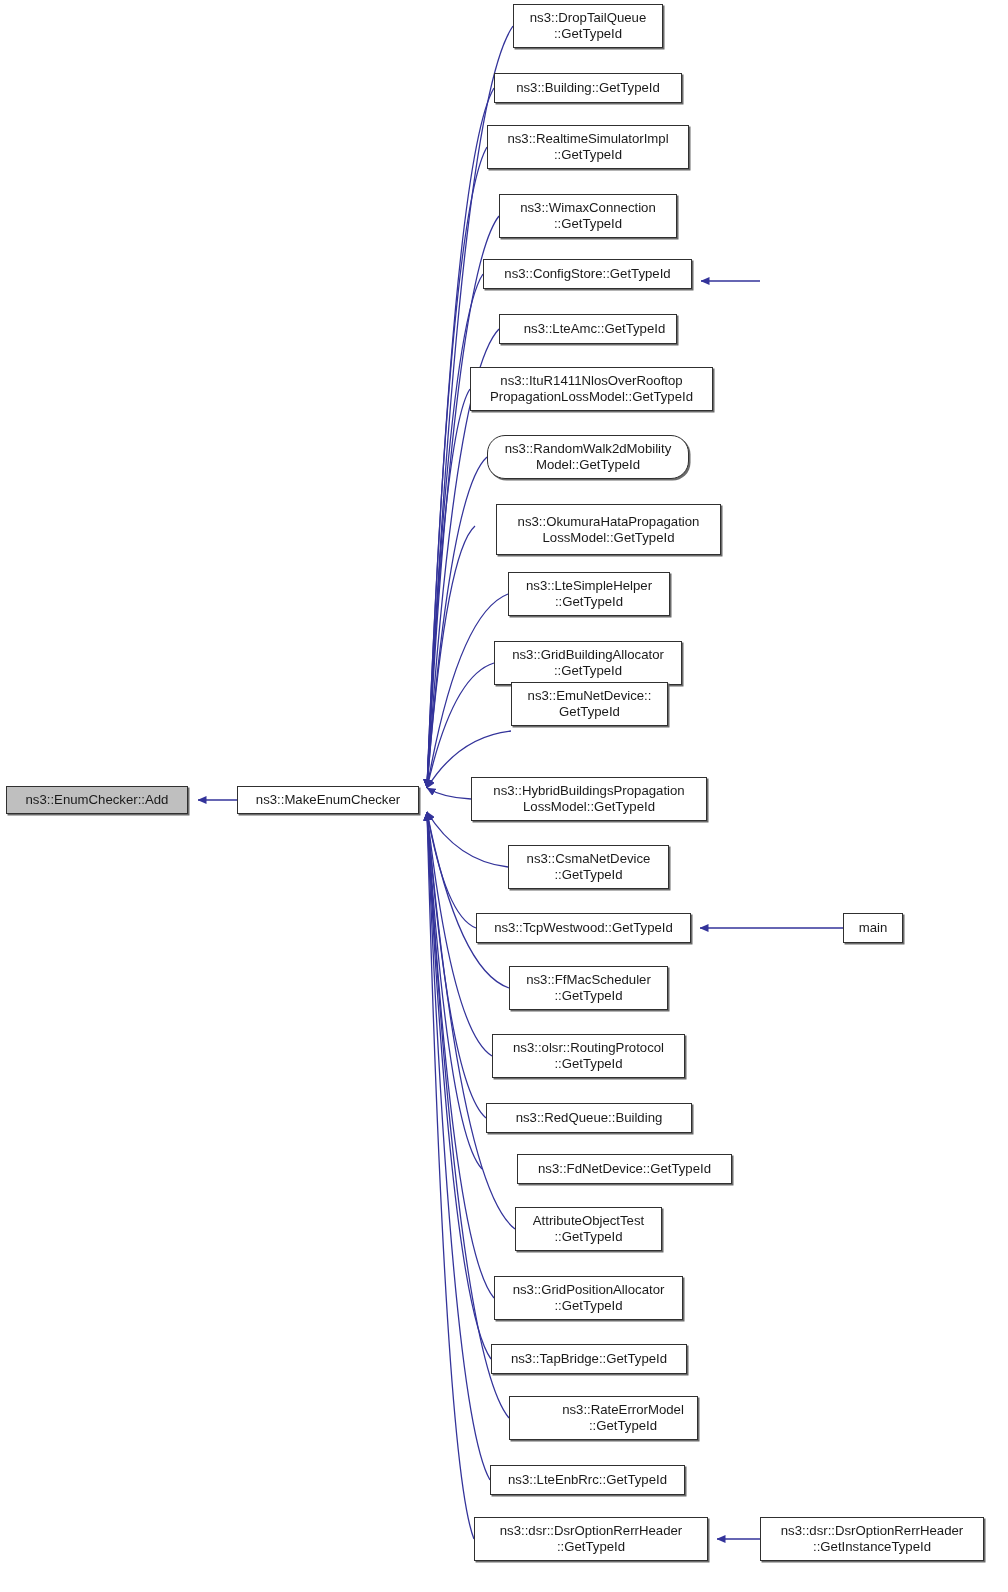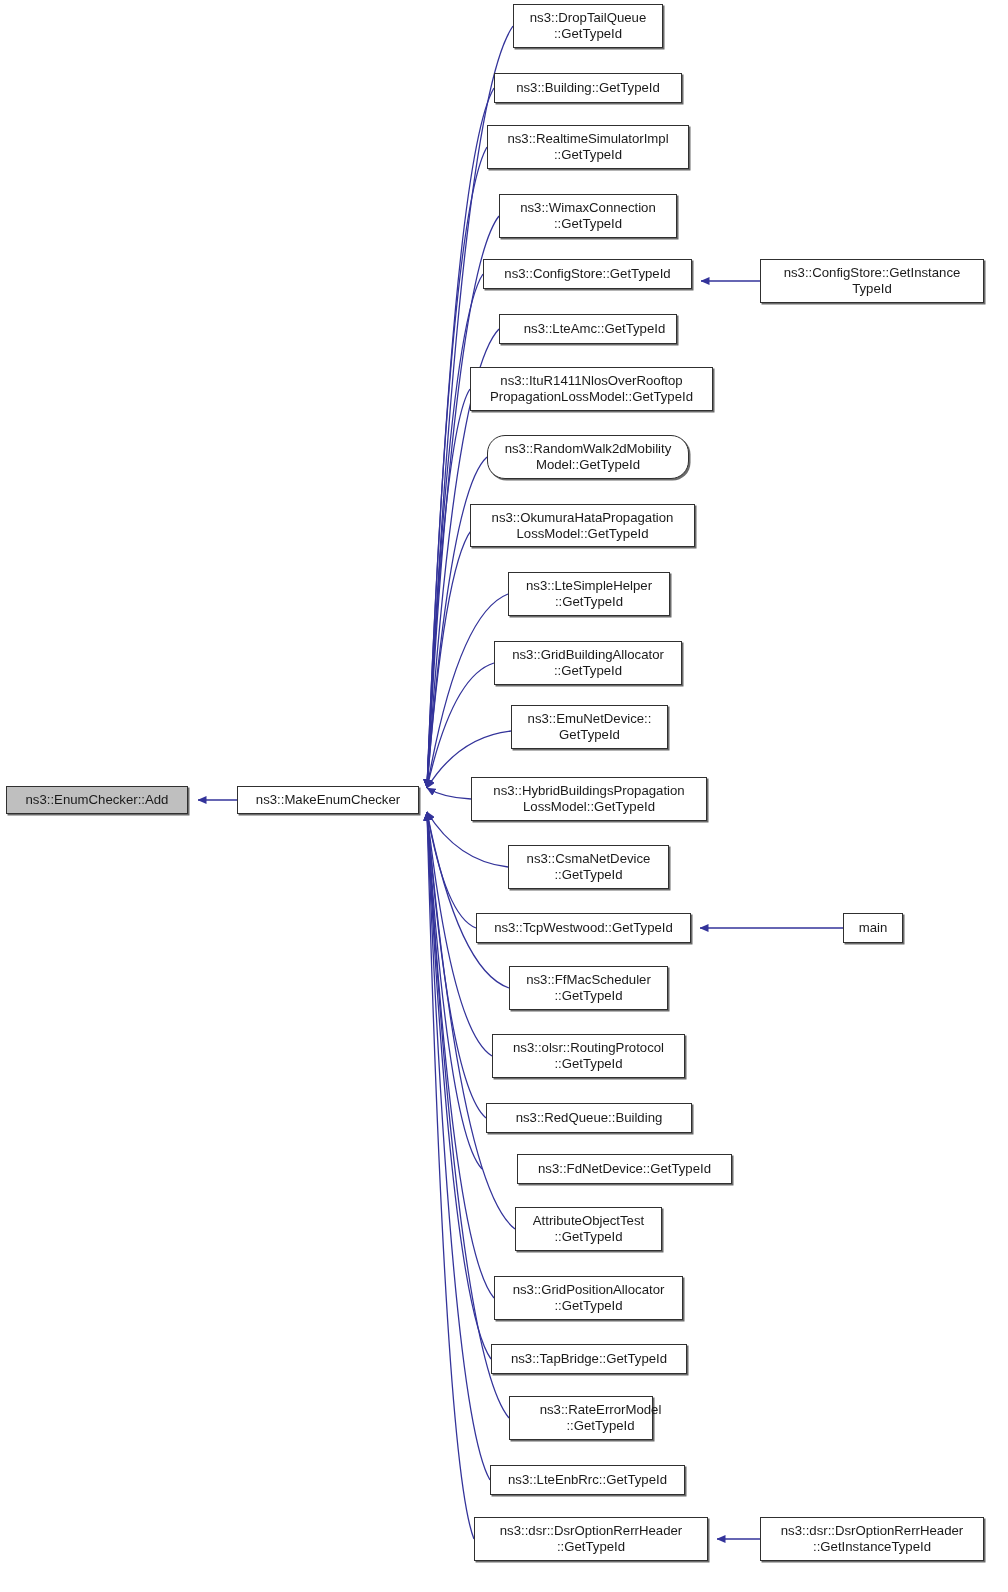--- a/index.html
+++ b/index.html
@@ -78,47 +78,45 @@
     <div class="node" style="left: 487px; top: 125px; width: 202px; height: 44px;">ns3::RealtimeSimulatorImpl
 ::GetTypeId</div>
     <div class="node" style="left: 499px; top: 194px; width: 178px; height: 44px;">ns3::WimaxConnection
 ::GetTypeId</div>
     <div class="node" style="left: 483px; top: 259px; width: 209px; height: 30px;">ns3::ConfigStore::GetTypeId</div>
     <div class="node" style="left: 499px; top: 314px; width: 178px; height: 30px; padding-left: 13px;">ns3::LteAmc::GetTypeId</div>
     <div class="node" style="left: 470px; top: 367px; width: 243px; height: 44px;">ns3::ItuR1411NlosOverRooftop
 PropagationLossModel::GetTypeId</div>
     <div class="node" style="left: 487px; top: 435px; width: 202px; height: 44px; border-radius: 18px;">ns3::RandomWalk2dMobility
 Model::GetTypeId</div>
-    <div class="node" style="left: 470px; top: 504px; width: 225px; height: 43px;">ns3::OkumuraHataPropagation
+    <div class="node" style="left: 496px; top: 504px; width: 225px; height: 51px;">ns3::OkumuraHataPropagation
 LossModel::GetTypeId</div>
     <div class="node" style="left: 508px; top: 572px; width: 162px; height: 44px;">ns3::LteSimpleHelper
 ::GetTypeId</div>
     <div class="node" style="left: 494px; top: 641px; width: 188px; height: 44px;">ns3::GridBuildingAllocator
 ::GetTypeId</div>
-    <div class="node" style="left: 511px; top: 705px; width: 157px; height: 44px;">ns3::EmuNetDevice::
+    <div class="node" style="left: 511px; top: 682px; width: 157px; height: 44px;">ns3::EmuNetDevice::
 GetTypeId</div>
     <div class="node" style="left: 471px; top: 777px; width: 236px; height: 44px;">ns3::HybridBuildingsPropagation
 LossModel::GetTypeId</div>
     <div class="node" style="left: 508px; top: 845px; width: 161px; height: 44px;">ns3::CsmaNetDevice
 ::GetTypeId</div>
     <div class="node" style="left: 476px; top: 913px; width: 215px; height: 30px;">ns3::TcpWestwood::GetTypeId</div>
     <div class="node" style="left: 509px; top: 966px; width: 159px; height: 44px;">ns3::FfMacScheduler
 ::GetTypeId</div>
     <div class="node" style="left: 492px; top: 1034px; width: 193px; height: 44px;">ns3::olsr::RoutingProtocol
 ::GetTypeId</div>
     <div class="node" style="left: 486px; top: 1103px; width: 206px; height: 30px;">ns3::RedQueue::Building</div>
     <div class="node" style="left: 482px; top: 1154px; width: 215px; height: 30px; margin-left: 35px;">ns3::FdNetDevice::GetTypeId</div>
     <div class="node" style="left: 515px; top: 1207px; width: 147px; height: 44px;">AttributeObjectTest
 ::GetTypeId</div>
     <div class="node" style="left: 494px; top: 1276px; width: 189px; height: 44px;">ns3::GridPositionAllocator
 ::GetTypeId</div>
     <div class="node" style="left: 491px; top: 1344px; width: 196px; height: 30px;">ns3::TapBridge::GetTypeId</div>
-    <div class="node" style="left: 509px; top: 1396px; width: 144px; height: 44px; padding-left: 39px;">ns3::RateErrorModel
+    <div class="node" style="left: 509px; top: 1396px; width: 189px; height: 44px; padding-left: 39px;">ns3::RateErrorModel
 ::GetTypeId</div>
     <div class="node" style="left: 490px; top: 1465px; width: 195px; height: 30px;">ns3::LteEnbRrc::GetTypeId</div>
     <div class="node" style="left: 474px; top: 1517px; width: 234px; height: 44px;">ns3::dsr::DsrOptionRerrHeader
 ::GetTypeId</div>
-    <div class="node" style="left: 760px; top: 259px; width: 224px; height: 44px;">ns3::ConfigStore::GetInstance
-TypeId</div>
     <div class="node" style="left: 843px; top: 913px; width: 60px; height: 30px;">main</div>
     <div class="node" style="left: 760px; top: 1517px; width: 224px; height: 44px;">ns3::dsr::DsrOptionRerrHeader
 ::GetInstanceTypeId</div>
   </div>
 
 </body></html>

